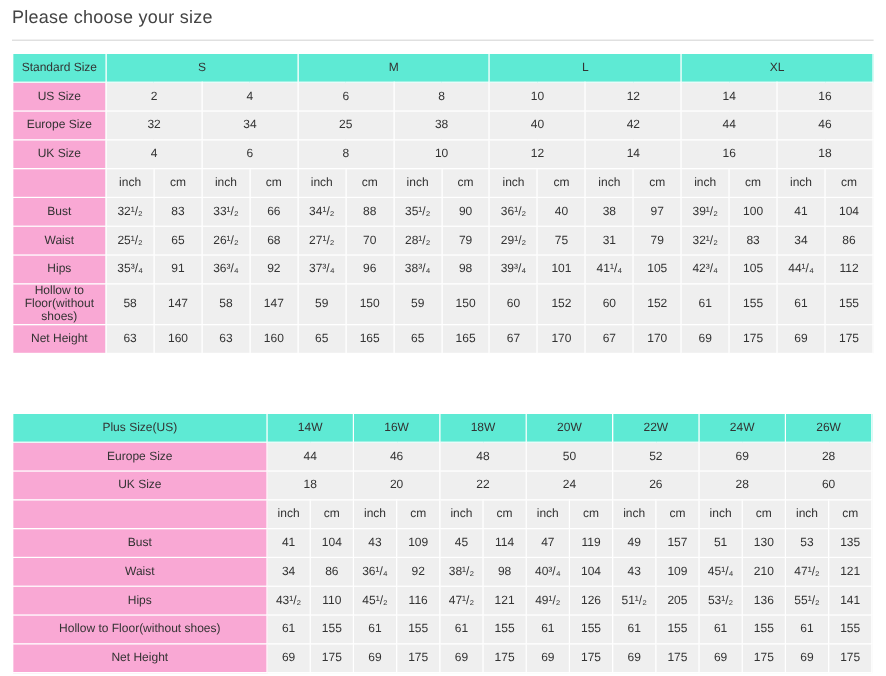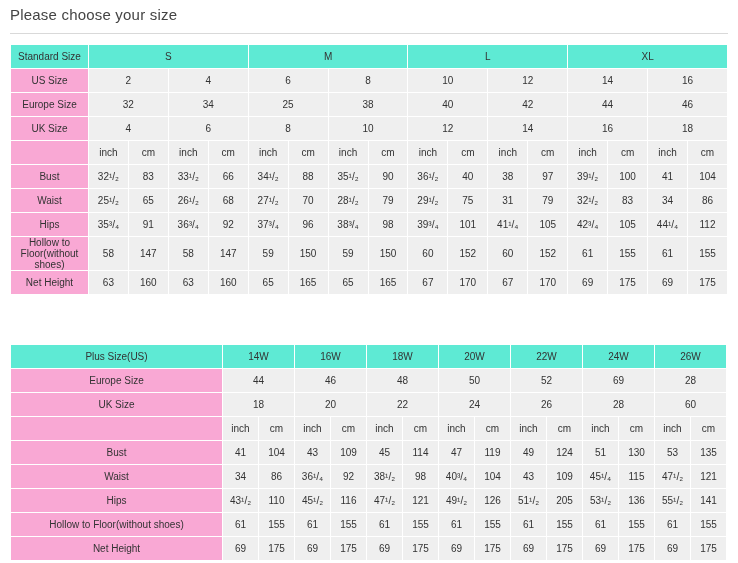--- a/index.html
+++ b/index.html
@@ -337,40 +337,40 @@
             <td class="lbl">Bust</td>
             <td class="cell">41</td>
             <td class="cell">104</td>
             <td class="cell">43</td>
             <td class="cell">109</td>
             <td class="cell">45</td>
             <td class="cell">114</td>
             <td class="cell">47</td>
             <td class="cell">119</td>
             <td class="cell">49</td>
-            <td class="cell">124</td>
+            <td class="cell">157</td>
             <td class="cell">51</td>
             <td class="cell">130</td>
             <td class="cell">53</td>
             <td class="cell">135</td>
           </tr>
           <tr>
             <td class="lbl">Waist</td>
             <td class="cell">34</td>
             <td class="cell">86</td>
             <td class="cell">36¹/₄</td>
             <td class="cell">92</td>
             <td class="cell">38¹/₂</td>
             <td class="cell">98</td>
             <td class="cell">40³/₄</td>
             <td class="cell">104</td>
             <td class="cell">43</td>
             <td class="cell">109</td>
             <td class="cell">45¹/₄</td>
-            <td class="cell">115</td>
+            <td class="cell">210</td>
             <td class="cell">47¹/₂</td>
             <td class="cell">121</td>
           </tr>
           <tr>
             <td class="lbl">Hips</td>
             <td class="cell">43¹/₂</td>
             <td class="cell">110</td>
             <td class="cell">45¹/₂</td>
             <td class="cell">116</td>
             <td class="cell">47¹/₂</td>

